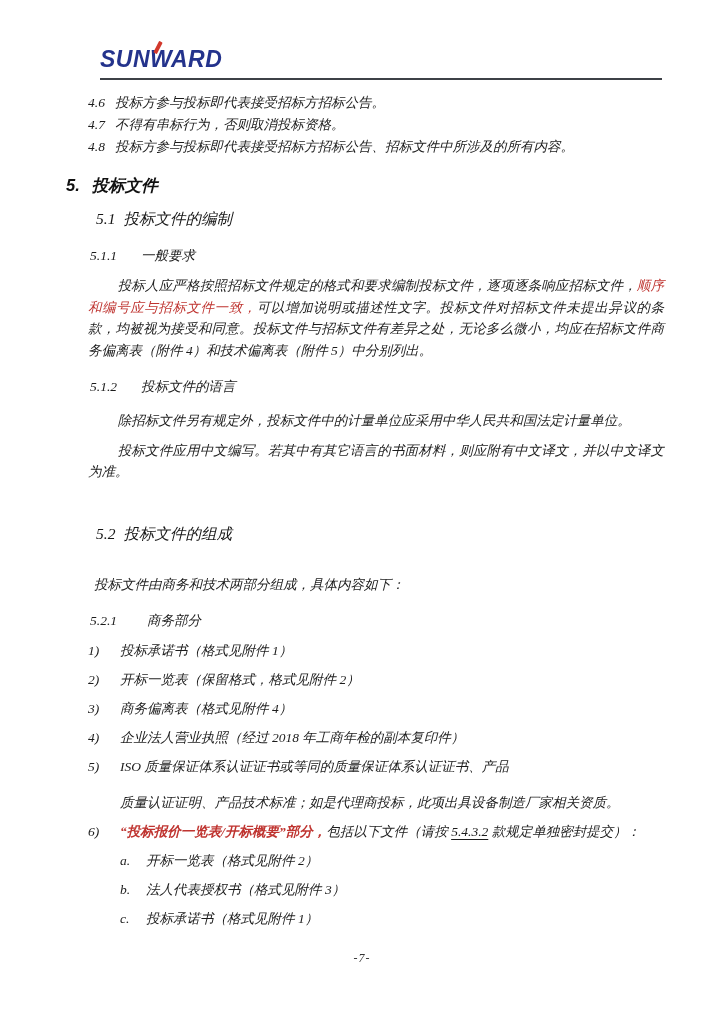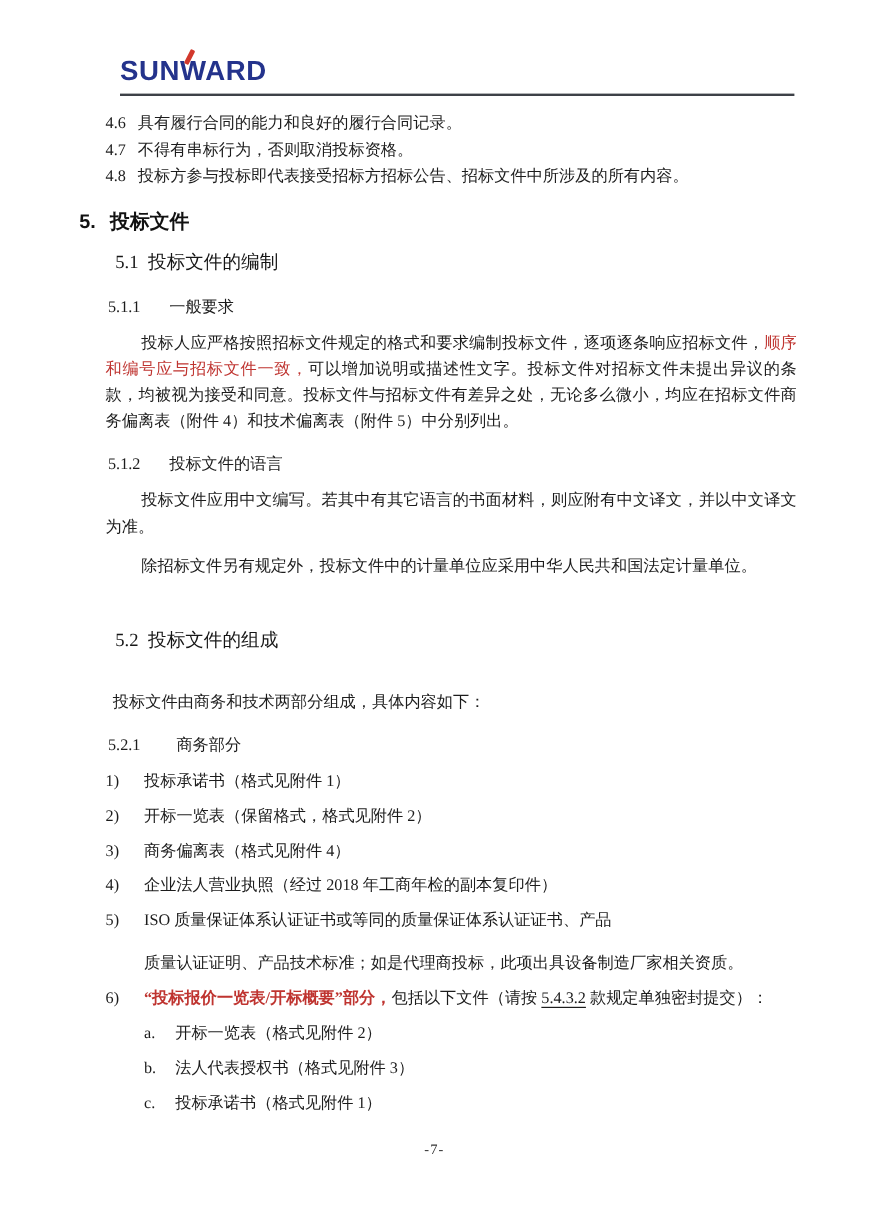--- a/index.html
+++ b/index.html
@@ -3,20 +3,21 @@
 <meta charset="utf-8">
 <style>
   html,body{margin:0;padding:0;background:#ffffff;}
   .page{
     position:relative;
     width:724px;height:1024px;
     background:#ffffff;
     font-family:"Liberation Serif","DejaVu Serif",serif;
     color:#1c1c1c;
     overflow:hidden;
+    font-style:italic;
   }
   
   .header{
     position:absolute;top:48px;left:100px;right:62px;
   }
   .header-row{
     display:flex;justify-content:space-between;align-items:flex-end;
     padding-bottom:7px;border-bottom:2px solid #3d4147;
   }
   .logo{
@@ -93,21 +94,21 @@
         <span>SUNWARD</span>
         <span class="logo-accent"></span>
       </div>
     </div>
   </div>
 
   <div class="content">
 
     <p class="clause">
       <span class="cnum">4.6</span>
-      <span>具有履行合同的能力和良好的履行合同记录。</span>
+      <span>投标方参与投标即代表接受招标方招标公告。</span>
     </p>
     <p class="clause">
       <span class="cnum">4.7</span>
       <span>不得有串标行为，否则取消投标资格。</span>
     </p>
     <p class="clause">
       <span class="cnum">4.8</span>
       <span>投标方参与投标即代表接受招标方招标公告、招标文件中所涉及的所有内容。</span>
     </p>
 
@@ -122,22 +123,22 @@
     <div class="h-minor">
       <span class="hnum">5.1.1</span><span>一般要求</span>
     </div>
 
     <p class="para"><span>投标人应严格按照招标文件规定的格式和要求编制投标文件，逐项逐条响应招标文件，</span><span class="red">顺序和编号应与招标文件一致，</span><span>可以增加说明或描述性文字。投标文件对招标文件未提出异议的条款，均被视为接受和同意。投标文件与招标文件有差异之处，无论多么微小，均应在招标文件商务偏离表（附件 4）和技术偏离表（附件 5）中分别列出。</span></p>
 
     <div class="h-minor">
       <span class="hnum">5.1.2</span><span>投标文件的语言</span>
     </div>
 
+    <p class="para" style="margin-top:12px;">除招标文件另有规定外，投标文件中的计量单位应采用中华人民共和国法定计量单位。</p>
     <p class="para">投标文件应用中文编写。若其中有其它语言的书面材料，则应附有中文译文，并以中文译文为准。</p>
-    <p class="para" style="margin-top:12px;">除招标文件另有规定外，投标文件中的计量单位应采用中华人民共和国法定计量单位。</p>
 
     <div class="h-sub gap-large">
       <span class="hnum">5.2</span><span>投标文件的组成</span>
     </div>
 
     <p class="para para-noindent">投标文件由商务和技术两部分组成，具体内容如下：</p>
 
     <div class="h-minor">
       <span class="hnum">5.2.1</span><span class="h521-title">商务部分</span>
     </div>

